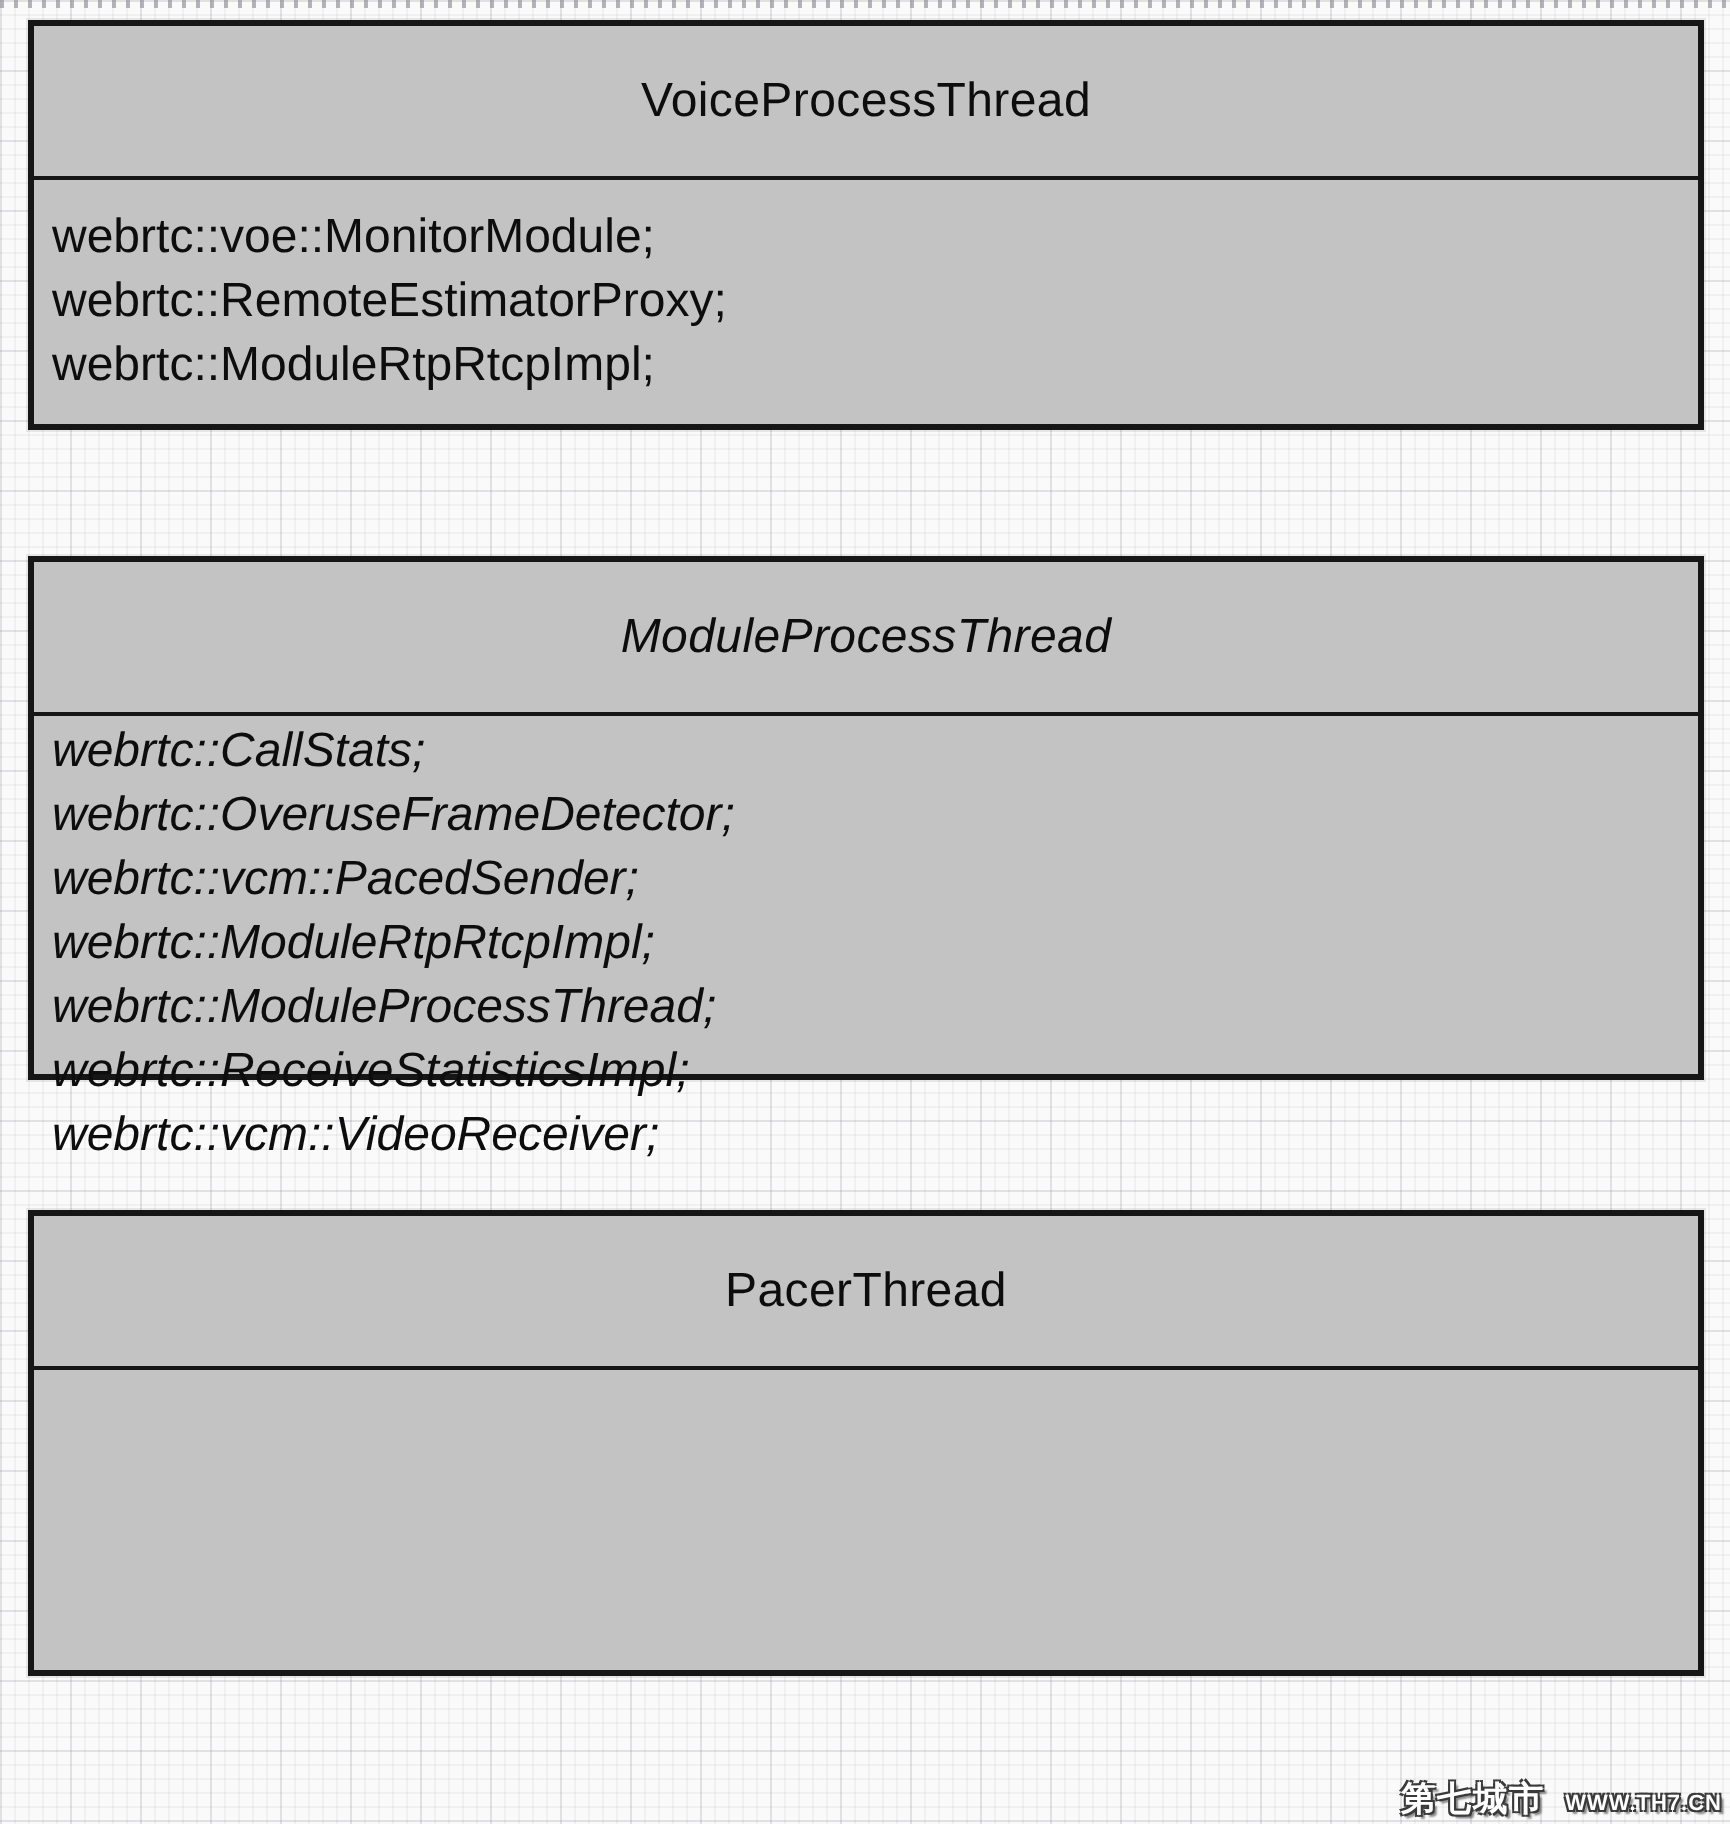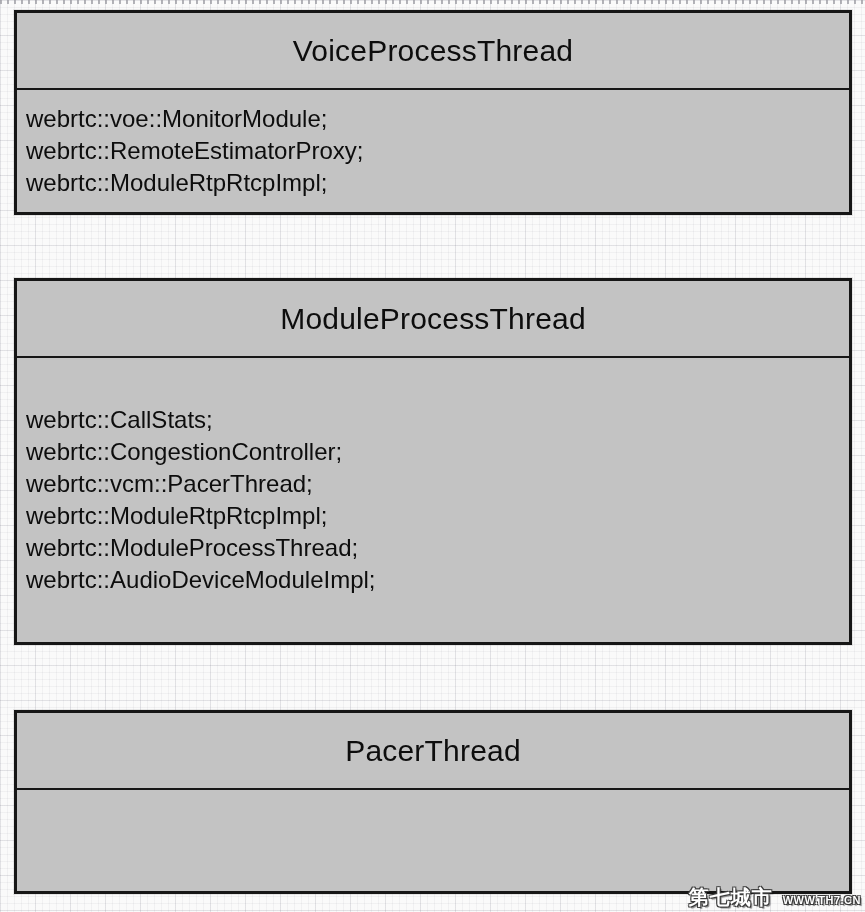--- a/index.html
+++ b/index.html
@@ -45,31 +45,31 @@
   .thread-box {
     box-sizing: border-box;
     width: 838px;
     border: 3px solid #161616;
     background: #c3c3c3;
     display: flex;
     flex-direction: column;
     box-shadow: 0 0 0 1px rgba(0,0,0,0.08);
   }
   .thread-box.box-1 { height: 205px; margin-top: 0; }
-  .thread-box.box-2 { height: 367px; margin-top: 63px; }
-  .thread-box.box-3 { height: 184px; margin-top: 65px; }
+  .thread-box.box-2 { height: 262px; margin-top: 63px; font-style: italic; }
+  .thread-box.box-3 { height: 233px; margin-top: 65px; }
 
   .box-title {
     height: 75px;
     flex: 0 0 75px;
     border-bottom: 2px solid #161616;
     display: flex;
     align-items: center;
     justify-content: center;
-    font-size: 30px;
+    font-size: 24px;
     letter-spacing: 0.2px;
     color: #0d0d0d;
   }
 
   .box-body {
     flex: 1 1 auto;
     display: flex;
     flex-direction: column;
     justify-content: center;
     padding: 2px 10px 2px 9px;
@@ -92,21 +92,21 @@
     color: #ffffff;
     font-weight: bold;
     text-shadow:
       -1px -1px 0 #3a3a3a,
        1px -1px 0 #3a3a3a,
       -1px  1px 0 #3a3a3a,
        1px  1px 0 #3a3a3a,
        2px  2px 1px rgba(0,0,0,0.45);
     z-index: 5;
   }
-  .watermark-name { font-size: 20px; letter-spacing: 1px; }
+  .watermark-name { font-size: 17px; letter-spacing: 1px; }
   .watermark-url  { font-size: 11px; letter-spacing: 0.5px; }
 </style>
 </head>
 <body>
 
 <div class="top-edge-ticks"></div>
 
 <div class="diagram">
 
   <div class="thread-box box-1">
@@ -115,25 +115,26 @@
         <div class="module-line">webrtc::voe::MonitorModule;</div>
         <div class="module-line">webrtc::RemoteEstimatorProxy;</div>
         <div class="module-line">webrtc::ModuleRtpRtcpImpl;</div>
       </div>
   </div>
 
   <div class="thread-box box-2">
     <div class="box-title">ModuleProcessThread</div>
     <div class="box-body">
         <div class="module-line">webrtc::CallStats;</div>
-        <div class="module-line">webrtc::CongestionController;</div>
-        <div class="module-line">webrtc::vcm::PacerThread;</div>
+        <div class="module-line">webrtc::OveruseFrameDetector;</div>
+        <div class="module-line">webrtc::vcm::PacedSender;</div>
         <div class="module-line">webrtc::ModuleRtpRtcpImpl;</div>
         <div class="module-line">webrtc::ModuleProcessThread;</div>
-        <div class="module-line">webrtc::AudioDeviceModuleImpl;</div>
+        <div class="module-line">webrtc::ReceiveStatisticsImpl;</div>
+        <div class="module-line">webrtc::vcm::VideoReceiver;</div>
       </div>
   </div>
 
   <div class="thread-box box-3">
     <div class="box-title">PacerThread</div>
   </div>
 
 </div>
 
 <div class="watermark">

